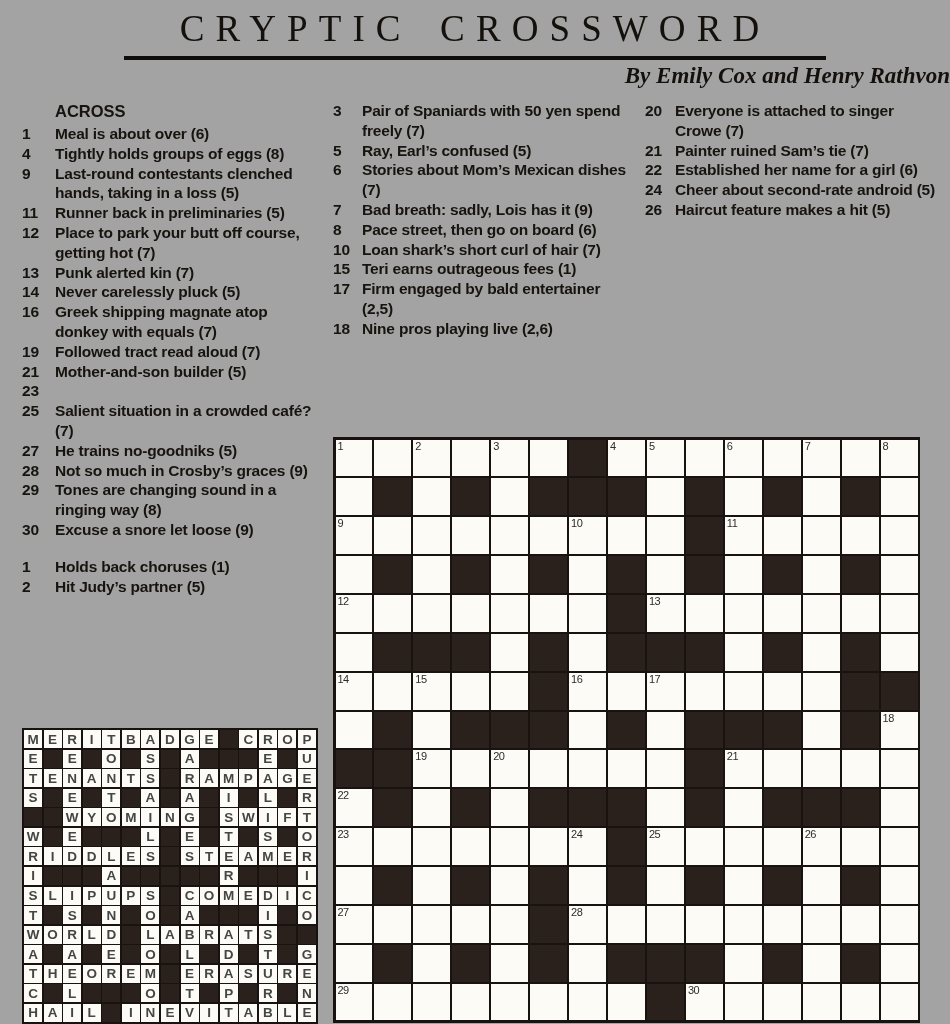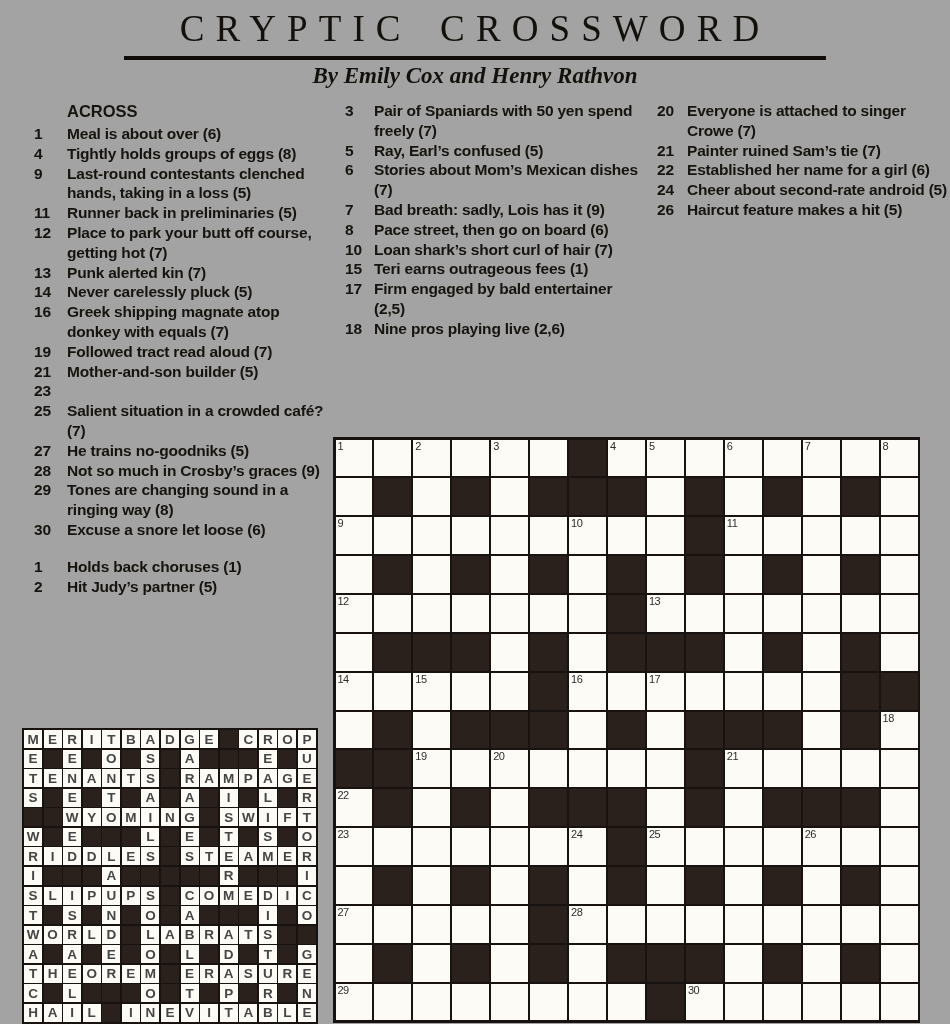--- a/index.html
+++ b/index.html
@@ -10,25 +10,25 @@
     font-family:"Liberation Sans", sans-serif; color:#17140f;
   }
   .title {
     position:absolute; top:7px; left:0; width:100%;
     text-align:center; font-family:"Liberation Serif", serif;
     font-size:37px; font-weight:400; letter-spacing:0.30em; word-spacing:0.22em;
     color:#14110d; white-space:nowrap;
   }
   .rule { position:absolute; top:56px; left:124px; width:702px; height:4px; background:#0f0c09; }
   .byline {
-    position:absolute; top:63px; left:0; width:100%; text-align:center;
+    position:absolute; top:63px; left:0; width:100%; text-align:right;
     font-family:"Liberation Serif", serif; font-style:italic; font-weight:700;
     font-size:23px; color:#14110d;
   }
-  .clue-col { position:absolute; top:101px;margin-left:12px; }
+  .clue-col { position:absolute; top:101px; }
   #clue-col-1 { left:22px;  width:302px; }
   #clue-col-2 { left:333px; width:302px; }
   #clue-col-3 { left:645px; width:300px; }
   .section-label {
     font-size:16.5px; font-weight:700; letter-spacing:0; margin-left:33px;
     line-height:20px; margin-bottom:3px;
   }
   .down-section { margin-top:17px; }
   .clue { display:flex; font-size:15.5px; line-height:19.8px; font-weight:700; letter-spacing:-0.2px; }
   .clue-num { flex:0 0 33px; }
@@ -127,21 +127,21 @@
         <div class="clue">
           <span class="clue-num">28</span>
           <span class="clue-text">Not so much in Crosby’s graces (9)</span>
         </div>
         <div class="clue">
           <span class="clue-num">29</span>
           <span class="clue-text">Tones are changing sound in a ringing way (8)</span>
         </div>
         <div class="clue">
           <span class="clue-num">30</span>
-          <span class="clue-text">Excuse a snore let loose (6)</span>
+          <span class="clue-text">Excuse a snore let loose (9)</span>
         </div>
       </div>
     <div class="down-section">
       <div>
           <div class="clue">
             <span class="clue-num">1</span>
             <span class="clue-text">Holds back choruses (1)</span>
           </div>
           <div class="clue">
             <span class="clue-num">2</span>

